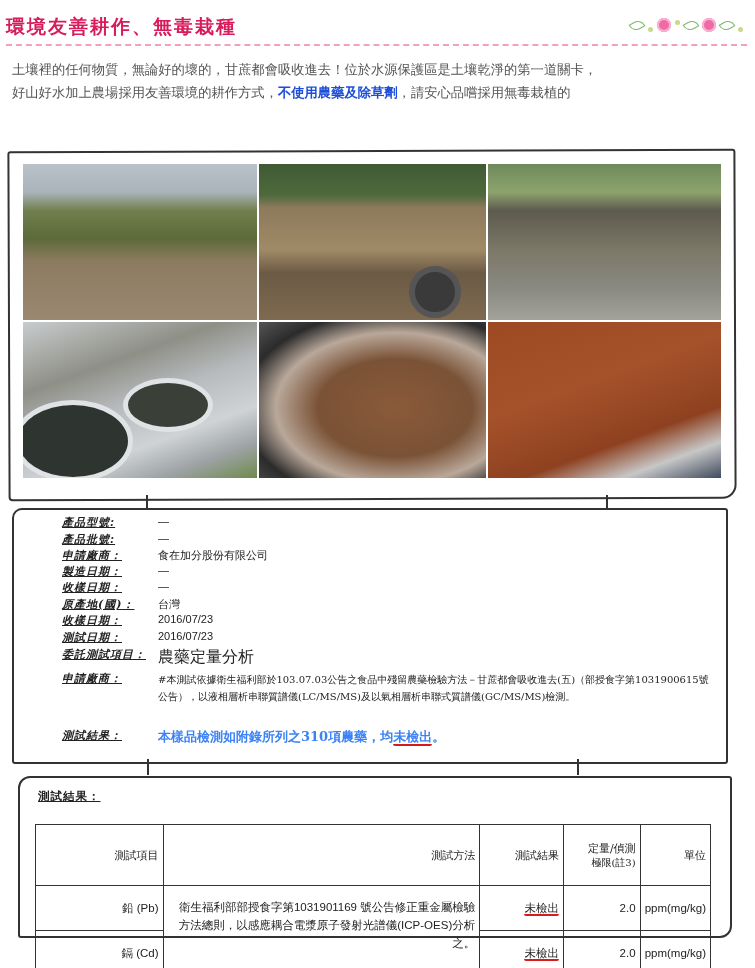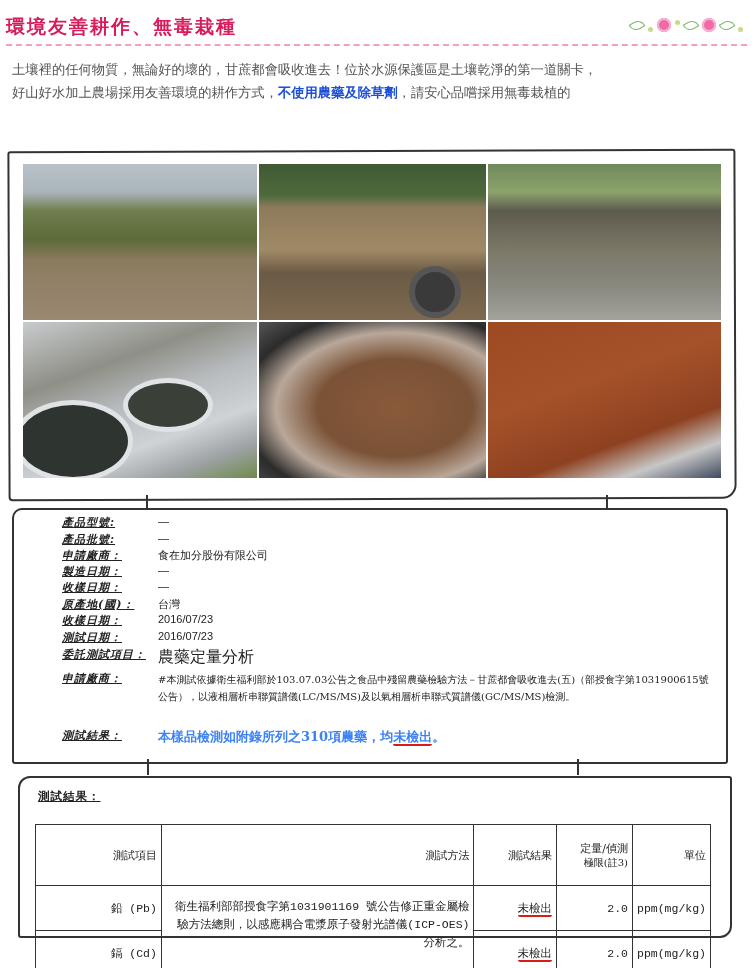--- a/index.html
+++ b/index.html
@@ -59,21 +59,21 @@
 
     
     .frame3 { position:absolute; left:18px; top:776px; width:710px; height:158px;
               border:2px solid #333; border-radius:12px 3px 12px 3px; }
     .res-title { position:absolute; left:38px; top:789px; font-size:11.5px; font-weight:bold;
                  text-decoration:underline; font-family:"DejaVu Serif", serif; color:#222; letter-spacing:1px; }
     table.res { position:absolute; left:35px; top:824px; width:676px; border-collapse:collapse;
                 font-size:11px; color:#222; }
     table.res td, table.res th { border:1.5px solid #333; padding:12px 4px;text-align:right; }
     table.res th { font-weight:normal; font-family:"DejaVu Serif", serif; height:36px; font-size:11px; }
-    table.res td { height:20px; font-family:Liberation Mono, monospace; font-size:11.5px; }
+    table.res td { height:20px; font-family:Liberation Sans, sans-serif; font-size:11.5px; }
     .c { text-align:center; }
     .small { font-size:10px; }
   </style>
 </head>
 <body>
 
 <div class="title">環境友善耕作、無毒栽種</div>
 <div class="deco">
   <div class="leaf"></div>
   <div class="dot"></div>

